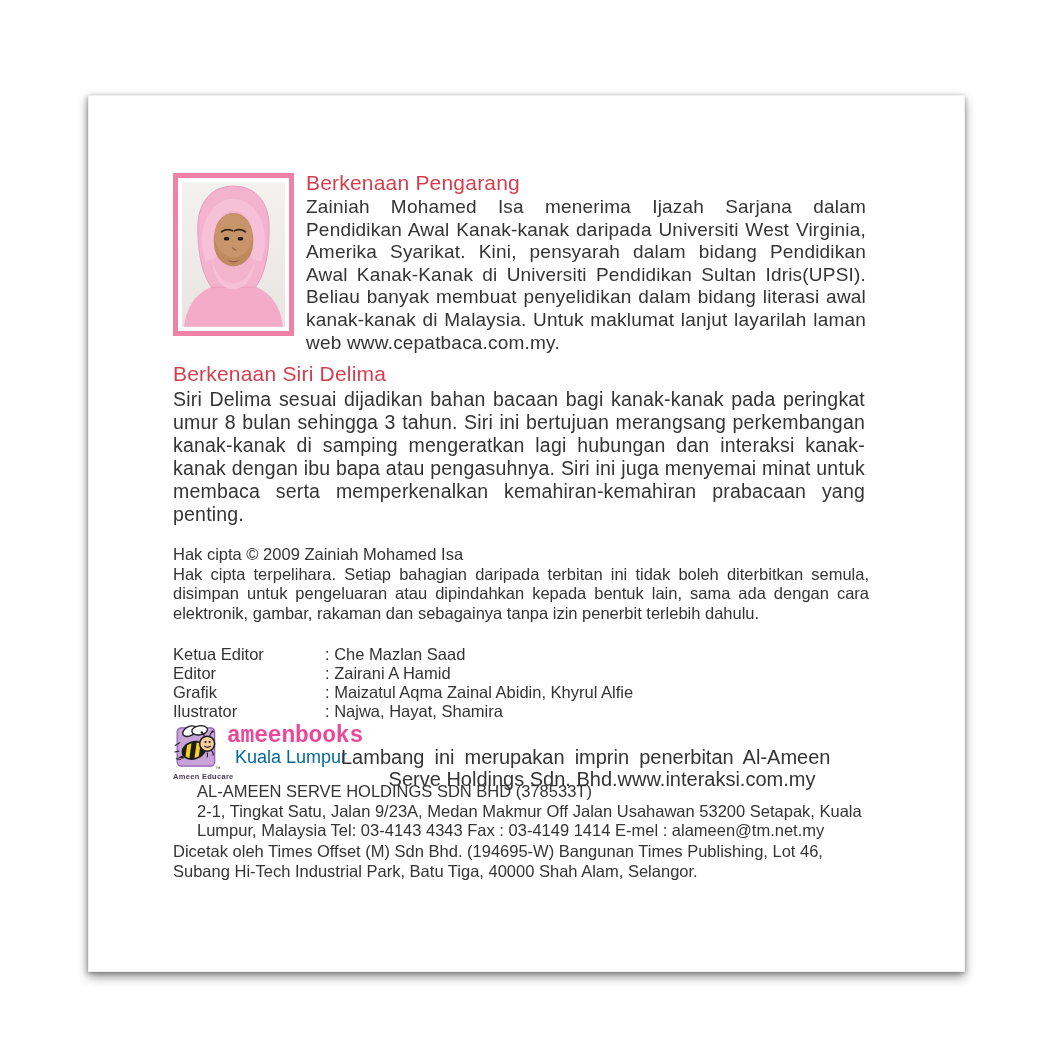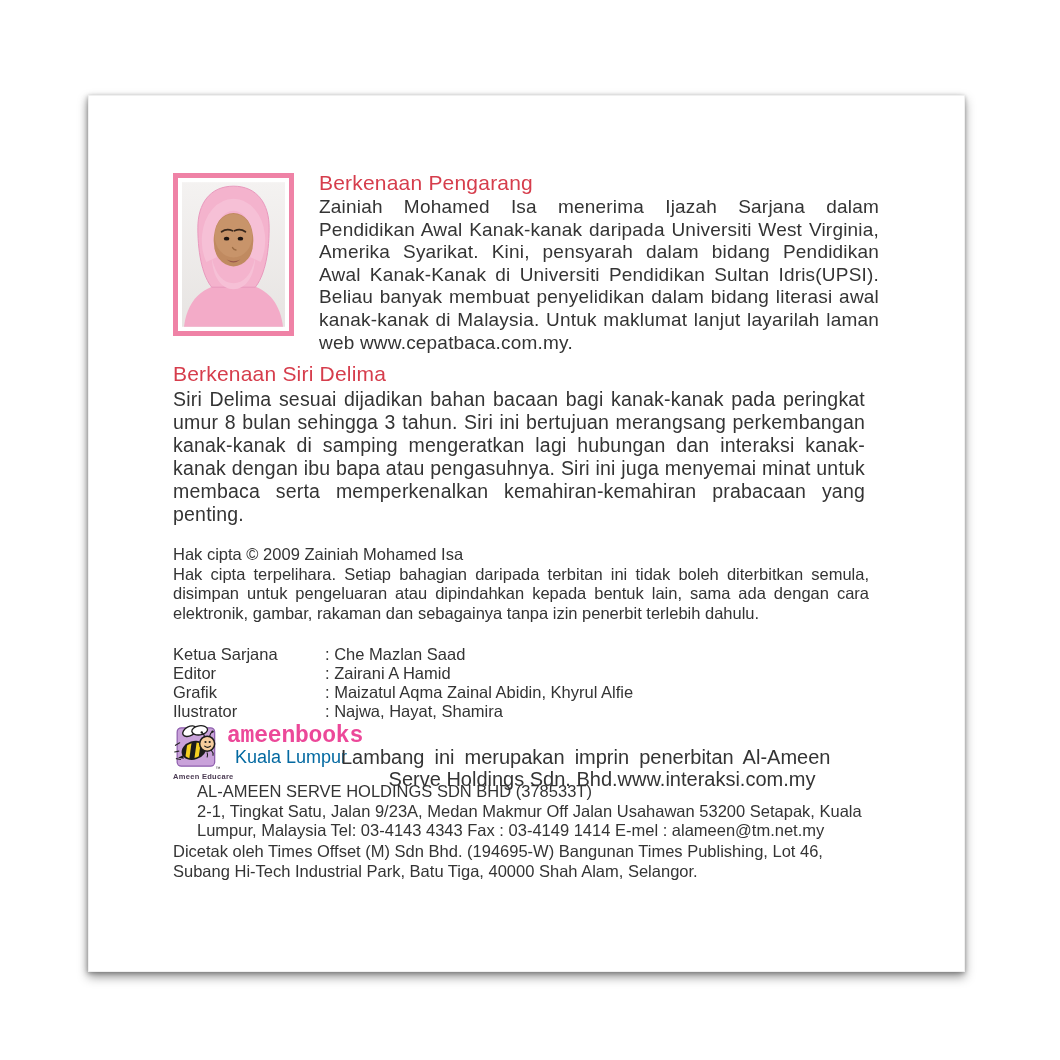--- a/index.html
+++ b/index.html
@@ -29,21 +29,21 @@
   .photo-frame svg{display:block; width:103px; height:145px;}
 
   
   .section-heading{
     color:#d63d4c;
     font-size:21px; line-height:23px;
     letter-spacing:0.2px;
   }
 
   
-  .author-block{ left:230px; top:75px; width:560px; }
+  .author-block{ left:217px; top:75px; width:560px; }
   .author-body{
     margin-top:2px;
     font-size:19px; line-height:22.6px;
     text-align:justify; letter-spacing:0.2px;
   }
 
   
   .series-block{ left:84px; top:266px; width:692px; }
   .series-body{
     margin-top:3px;
@@ -125,21 +125,21 @@
     <div class="series-body">Siri Delima sesuai dijadikan bahan bacaan bagi kanak-kanak pada peringkat umur 8 bulan sehingga 3 tahun. Siri ini bertujuan merangsang perkembangan kanak-kanak di samping mengeratkan lagi hubungan dan interaksi kanak-kanak dengan ibu bapa atau pengasuhnya. Siri ini juga menyemai minat untuk membaca serta memperkenalkan kemahiran-kemahiran prabacaan yang penting.</div>
   </div>
 
   <div class="abs copyright-block">
     <div>Hak cipta © 2009 Zainiah Mohamed Isa</div>
     <div class="copyright-body">Hak cipta terpelihara. Setiap bahagian daripada terbitan ini tidak boleh diterbitkan semula, disimpan untuk pengeluaran atau dipindahkan kepada bentuk lain, sama ada dengan cara elektronik, gambar, rakaman dan sebagainya tanpa izin penerbit terlebih dahulu.</div>
   </div>
 
   <div class="abs credits-block">
     <div class="credit-row">
-      <div class="credit-label">Ketua Sarjana</div>
+      <div class="credit-label">Ketua Editor</div>
       <div class="credit-value">: Che Mazlan Saad</div>
     </div>
     <div class="credit-row">
       <div class="credit-label">Editor</div>
       <div class="credit-value">: Zairani A Hamid</div>
     </div>
     <div class="credit-row">
       <div class="credit-label">Grafik</div>
       <div class="credit-value">: Maizatul Aqma Zainal Abidin, Khyrul Alfie</div>
     </div>

